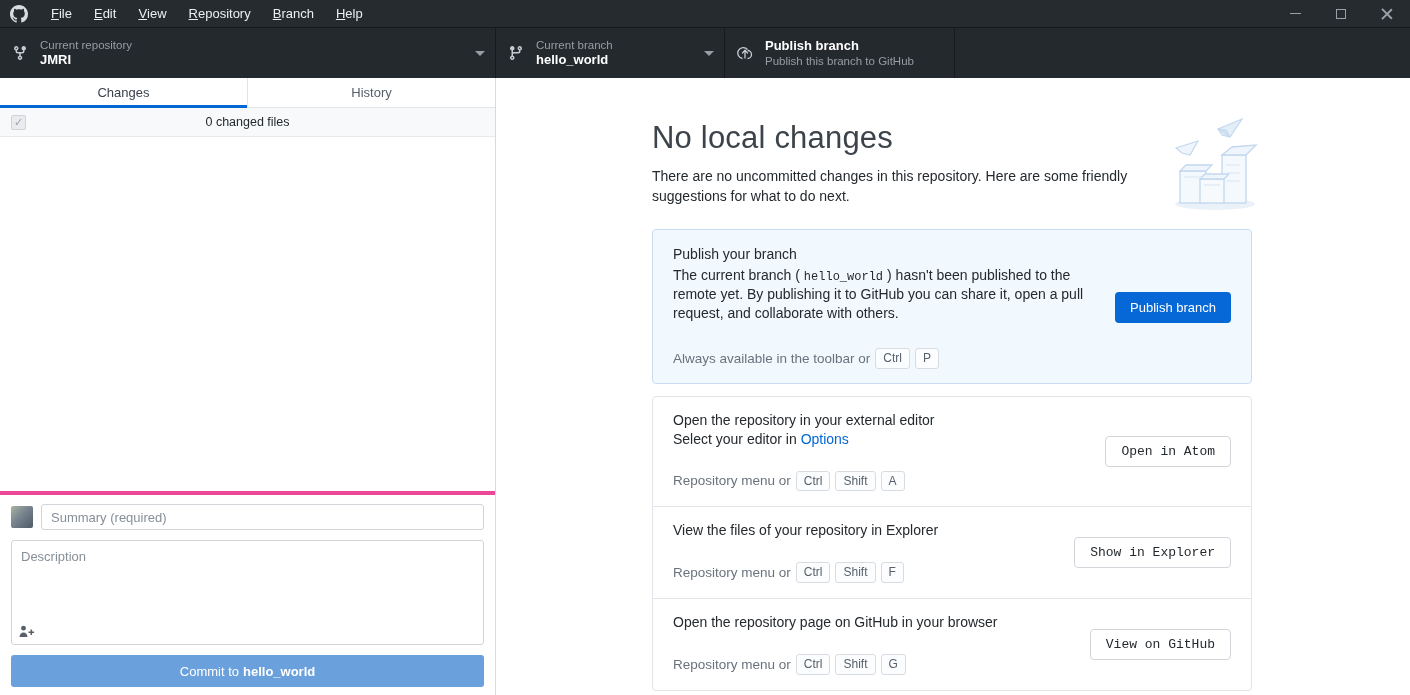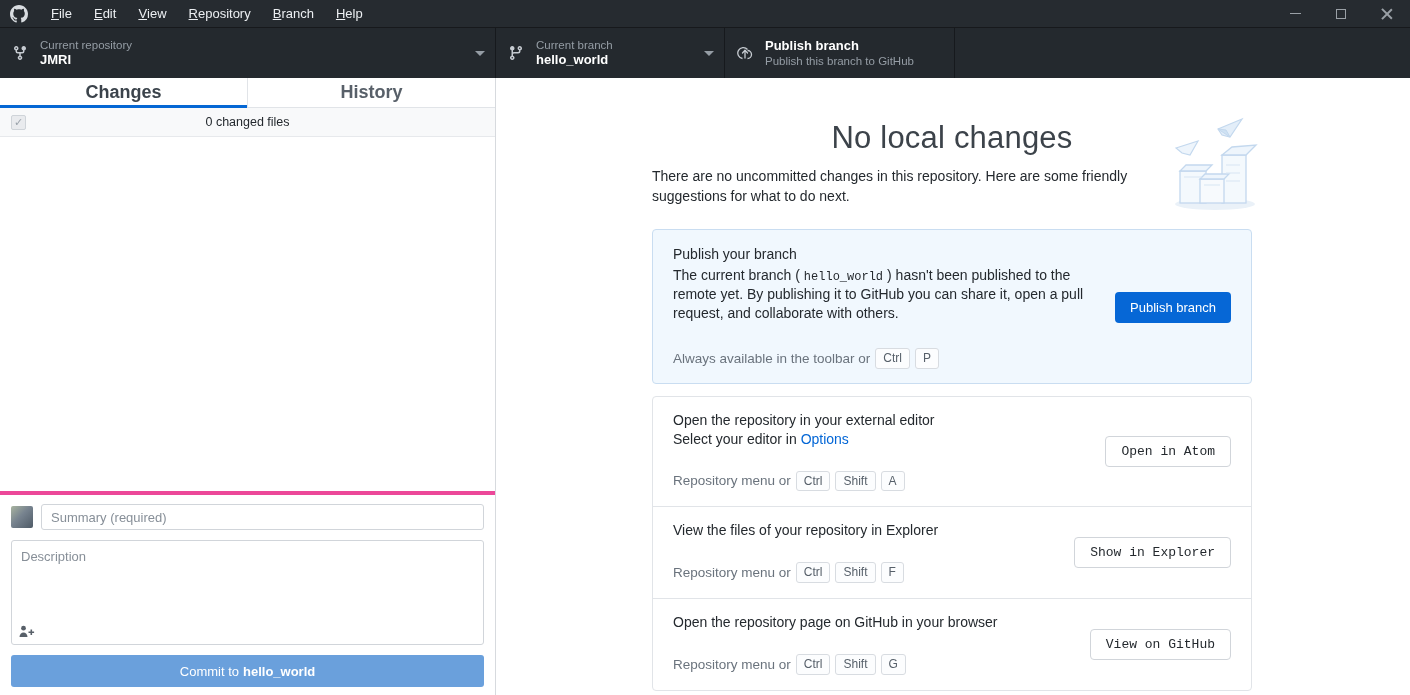--- a/index.html
+++ b/index.html
@@ -32,42 +32,42 @@
   .tb-label { font-size:11.5px; color:#959da5; }
   .tb-value { font-size:13px; font-weight:bold; color:#fff; }
   .tb-sub { font-size:11.5px; color:#959da5; }
   .chevron-down { margin-left:auto; width:0; height:0; border-left:5px solid transparent; border-right:5px solid transparent; border-top:5px solid #959da5; }
 
   .content { flex:1; display:flex; min-height:0; }
 
   
   .sidebar { width:496px; border-right:1px solid #d7dade; display:flex; flex-direction:column; background:#fff; flex:0 0 auto; }
   .tabs { display:flex; height:30px; border-bottom:1px solid #e1e4e8; flex:0 0 auto; }
-  .tab { flex:1; display:flex; align-items:center; justify-content:center; font-size:18px; color:#3b434b; position:relative; cursor:pointer;font-weight:bold; }
+  .tab { flex:1; display:flex; align-items:center; justify-content:center; font-size:13px; color:#3b434b; position:relative; cursor:pointer; }
   .tab + .tab { border-left:1px solid #e1e4e8; color:#586069; }
   .tab.active::after { content:""; position:absolute; left:0; right:0; bottom:-1px; height:3px; background:#0567d4; }
   .changes-header { height:29px; background:#f8f9fa; border-bottom:1px solid #e7e9ec; display:flex; align-items:center; justify-content:center; position:relative; font-size:12.5px; color:#24292e; flex:0 0 auto; }
   .cbx { position:absolute; left:11px; top:7px; width:15px; height:15px; border:1px solid #cfd4d9; border-radius:2px; background:#e9ebee; display:flex; align-items:center; justify-content:center; color:#9aa2aa; font-size:11px; }
   .sidebar-empty { flex:1; }
   .commit-form { flex:0 0 auto; padding:9px 11px 8px 11px; border-top:4px solid #ec4899; display:flex; flex-direction:column; }
   .summary-row { display:flex; align-items:center; }
   .avatar { width:22px; height:22px; border-radius:2px; margin-right:8px; background:linear-gradient(135deg,#a9b4a0 0%,#77838f 45%,#4e5a66 100%); flex:0 0 auto; }
   .summary-input { flex:1; height:26px; border:1px solid #d1d5da; border-radius:3px; padding:0 9px; font-size:13px; font-family:inherit; color:#24292e; }
   .summary-input::placeholder,.desc-input::placeholder { color:#878f98; }
   .desc-wrap { position:relative; margin-top:10px; }
   .desc-input { width:100%; height:105px; border:1px solid #d1d5da; border-radius:3px; padding:8px 9px 26px 9px; font-size:13px; font-family:inherit; resize:none; color:#24292e; display:block; }
   .coauthor-btn { position:absolute; left:8px; bottom:7px; width:16px; height:13px; color:#586069; cursor:pointer; }
   .commit-btn { margin-top:10px; height:32px; border:none; border-radius:3px; background:#6aa0dc; color:#fff; font-size:13px; font-family:inherit; display:flex; align-items:center; justify-content:center; cursor:default; }
   .commit-btn b { margin-left:4px; font-weight:bold; }
 
   
   .main { flex:1; background:#fff; padding:42px 158px 0 156px; overflow:hidden; }
   .hero { position:relative; }
   .hero-illustration { position:absolute; right:-10px; top:-5px; }
-  .page-title { font-size:31px; font-weight:300; color:#3c434a; letter-spacing:0.2px;text-align:center; }
+  .page-title { font-size:31px; font-weight:300; color:#3c434a; letter-spacing:0.2px; }
   .page-subtitle { margin-top:10px; font-size:14px; line-height:1.45; color:#24292e; width:510px; }
   .publish-card { margin-top:22px; background:#f1f8fe; border:1px solid #c9ddf1; border-radius:4px; padding:16px 20px 14px 20px; display:flex; align-items:center; }
   .publish-card .card-text { width:460px; }
   .card-title { font-size:14px; font-weight:normal; color:#24292e; }
   .card-body { margin-top:4px; font-size:14px; line-height:1.38; color:#24292e; }
   .code { font-family:"Liberation Mono","DejaVu Sans Mono",monospace; font-size:12px; padding:0 4px; }
   .shortcut-line { margin-top:24px; font-size:13.5px; color:#6a737d; display:flex; align-items:center; }
   .kbd { display:inline-block; margin-left:5px; padding:1px 7px; border:1px solid #d8dce1; border-radius:3px; background:#fcfdfe; font-size:12px; color:#57606a; line-height:1.4; }
   .btn-primary { margin-left:auto; background:#0667d6; color:#fff; border:none; border-radius:4px; padding:8px 15px; font-size:13px; font-family:inherit; cursor:pointer; white-space:nowrap; }
   .suggestion-list { margin-top:12px; border:1px solid #e1e4e8; border-radius:4px; }

